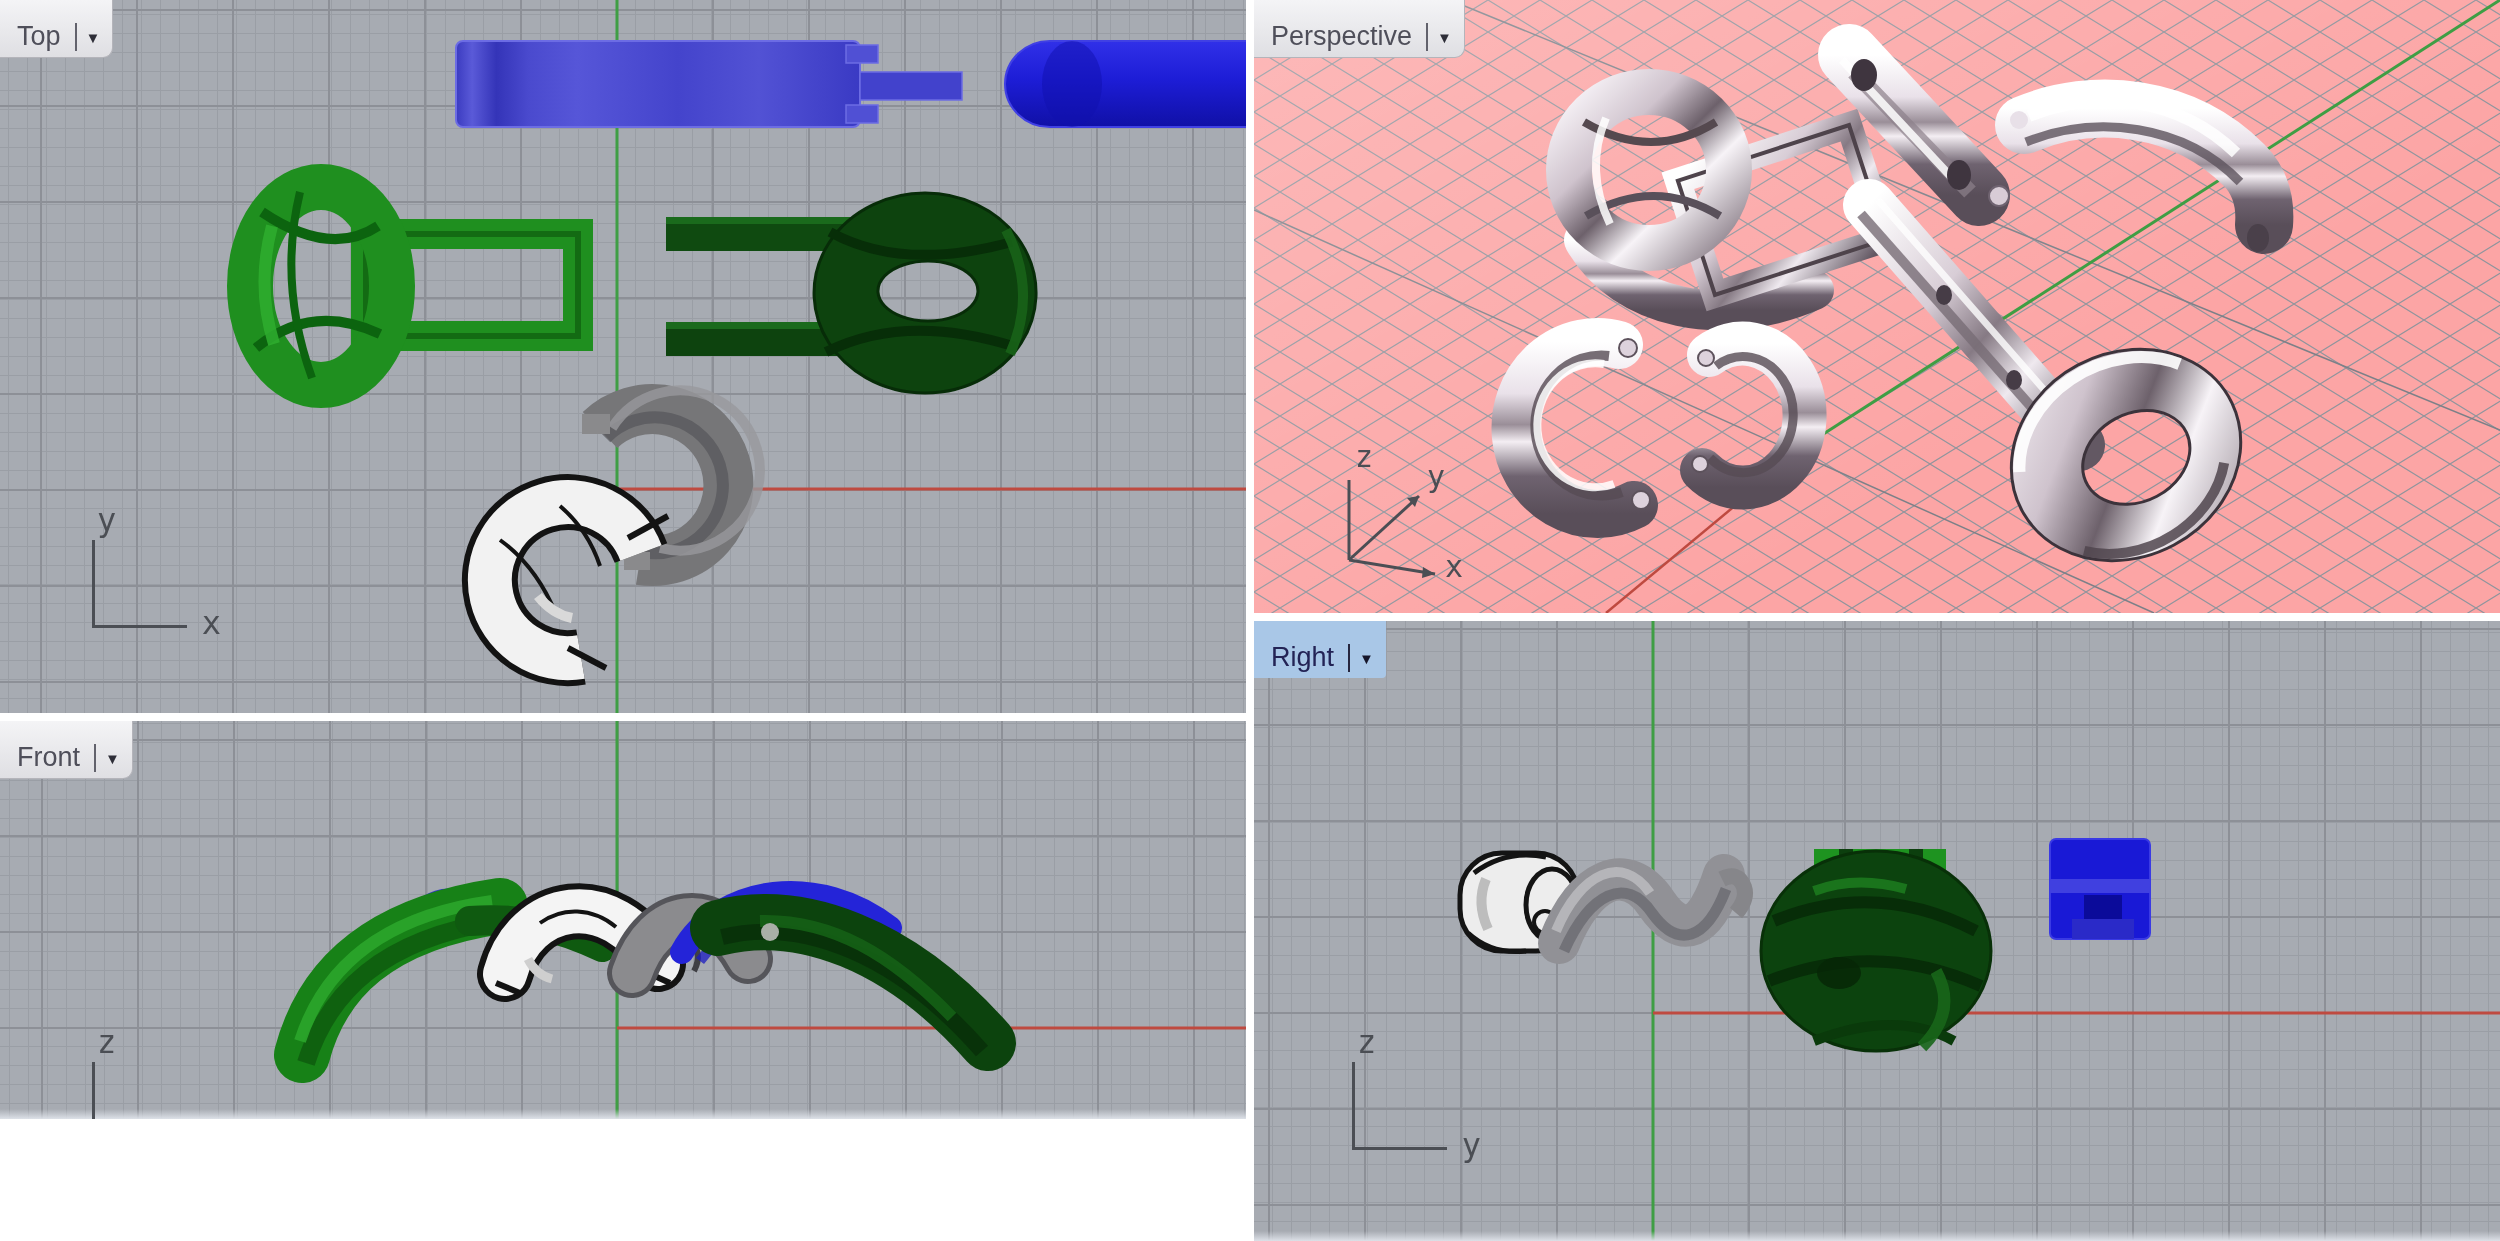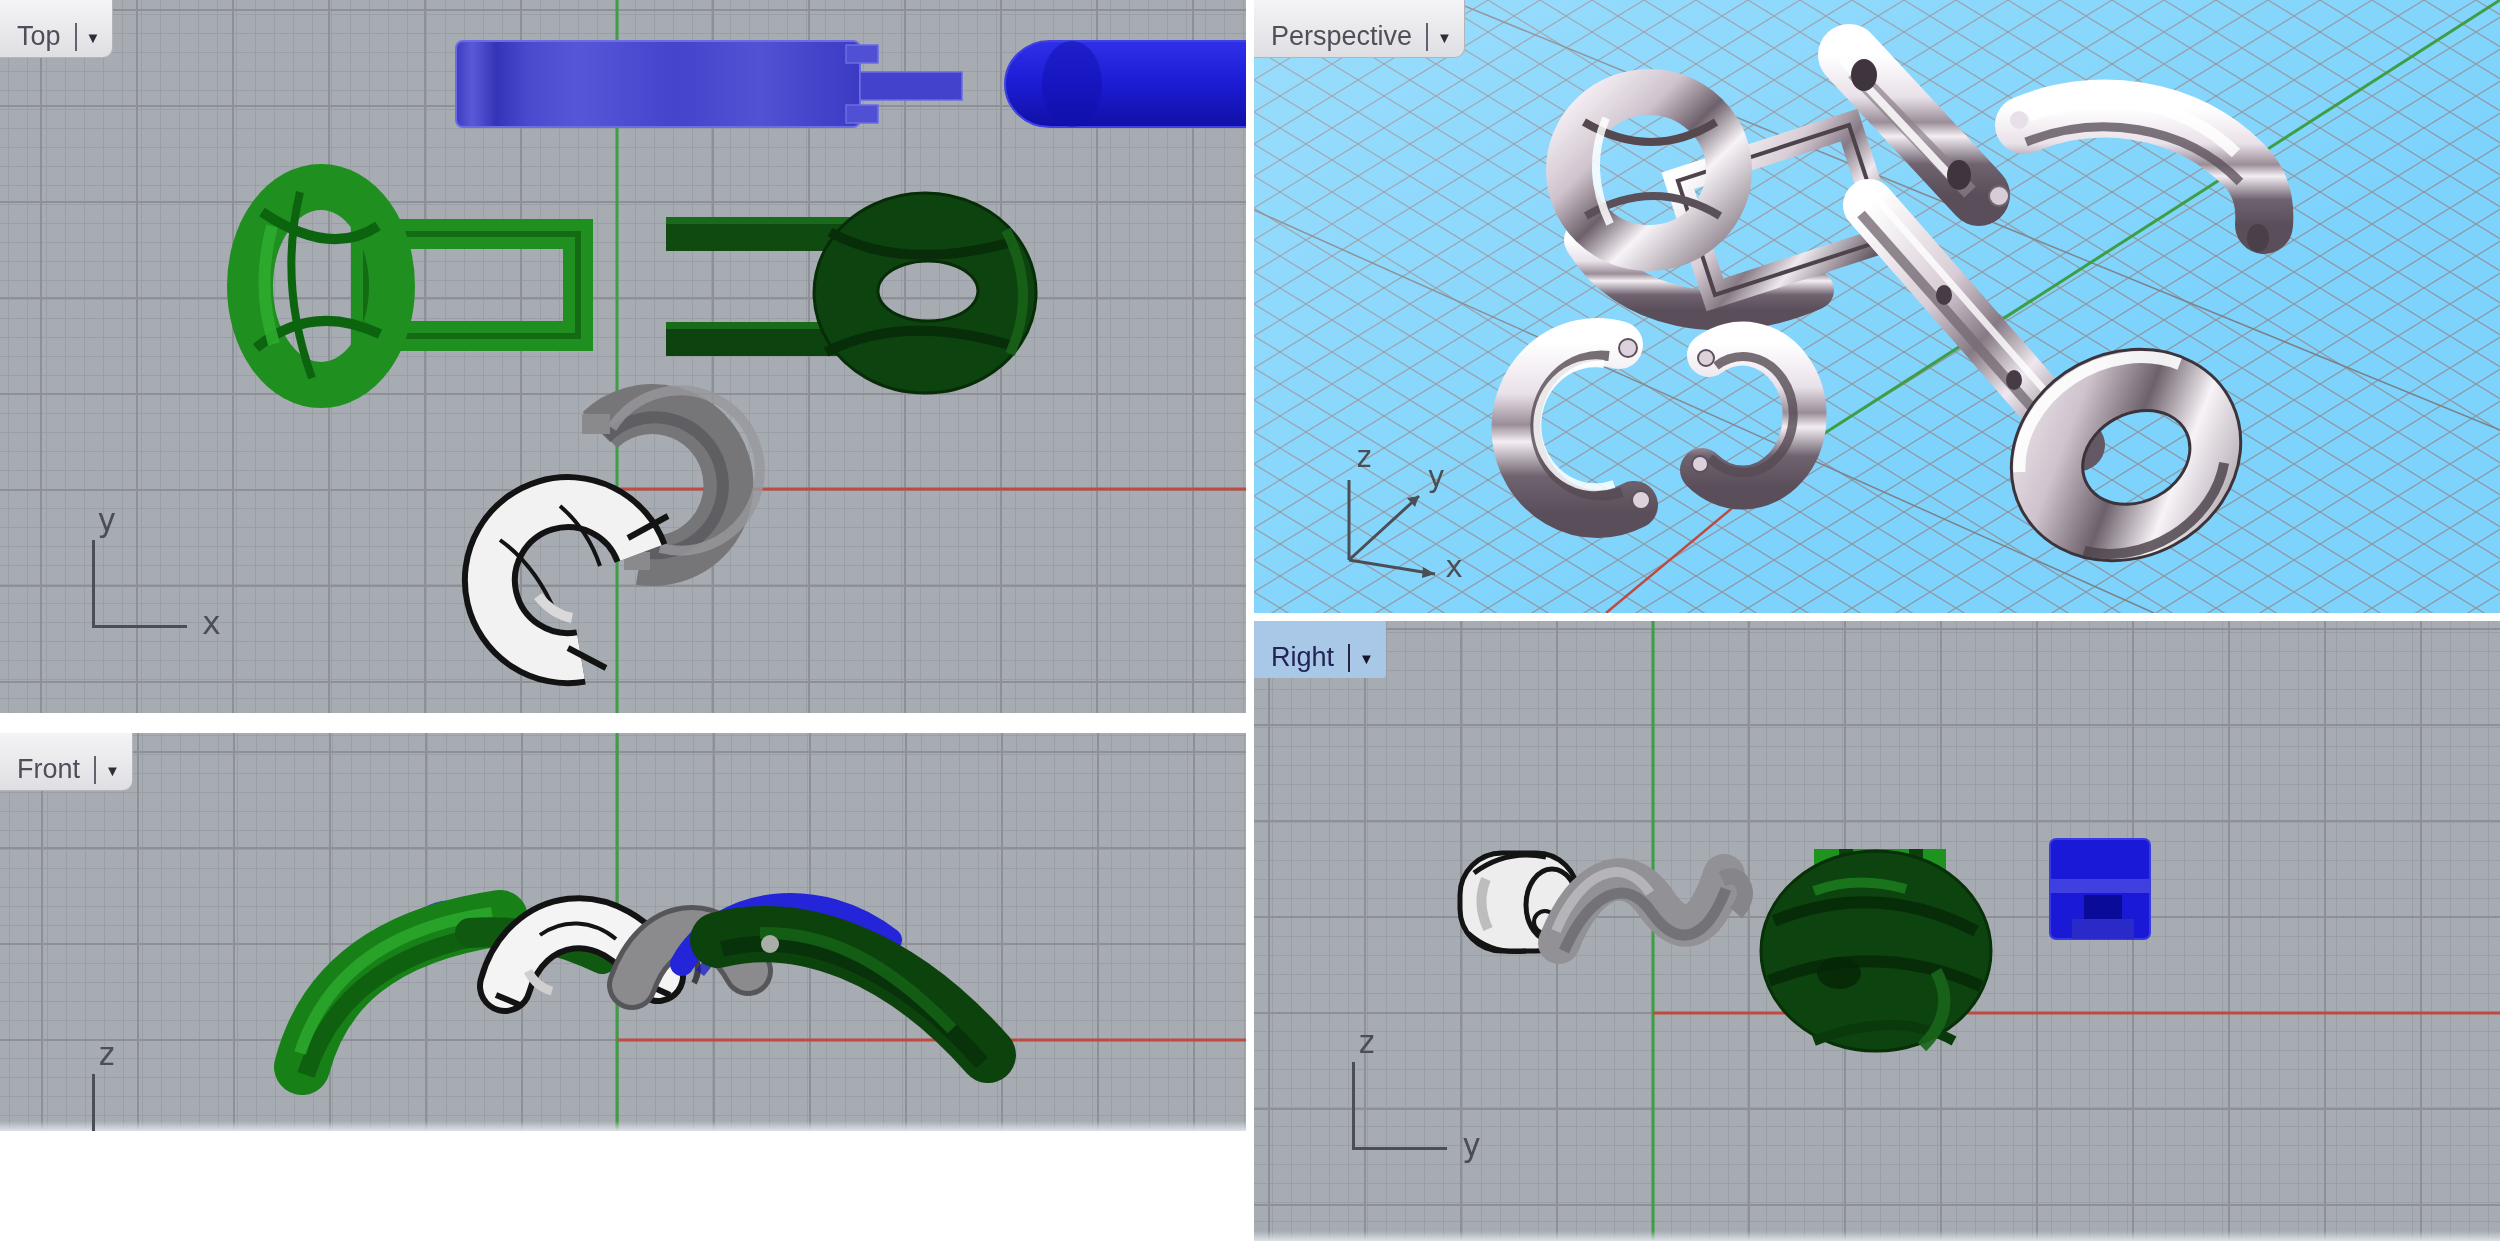--- a/index.html
+++ b/index.html
@@ -27,23 +27,23 @@
   .ortho-grid{
     background-image:
       linear-gradient(90deg, var(--c-grid-major) 2px, transparent 2px),
       linear-gradient(var(--c-grid-major) 2px, transparent 2px),
       linear-gradient(90deg, var(--c-grid-minor) 1px, transparent 1px),
       linear-gradient(var(--c-grid-minor) 1px, transparent 1px);
     background-size:96px 96px,96px 96px,19px 19px,19px 19px;
   }
   #vp-top{left:0;top:0;width:1246px;height:713px;
     background-position:40px 0,0 9px,8px 0,0 14px;}
-  #vp-persp{left:1254px;top:0;width:1246px;height:613px;background-color:#7dd3fc;}
+  #vp-persp{left:1254px;top:0;width:1246px;height:613px;background-color:#fca5a5;}
   #vp-front{left:0;top:721px;width:1246px;height:398px;
-    background-position:41px 0,0 18px,9px 0,0 2px;margin-top:12px;}
+    background-position:41px 0,0 18px,9px 0,0 2px;}
   #vp-right{left:1254px;top:621px;width:1488px;height:620px;
     background-position:14px 0,0 7px,18px 0,0 11px;}
   #vp-front::after,#vp-right::after{
     content:"";position:absolute;left:0;right:0;bottom:0;height:10px;
     background:linear-gradient(180deg, rgba(222,226,233,0), #dde1e8);
     pointer-events:none;
   }
   .scene{position:absolute;left:0;top:0;}
   
   .vp-tab{

